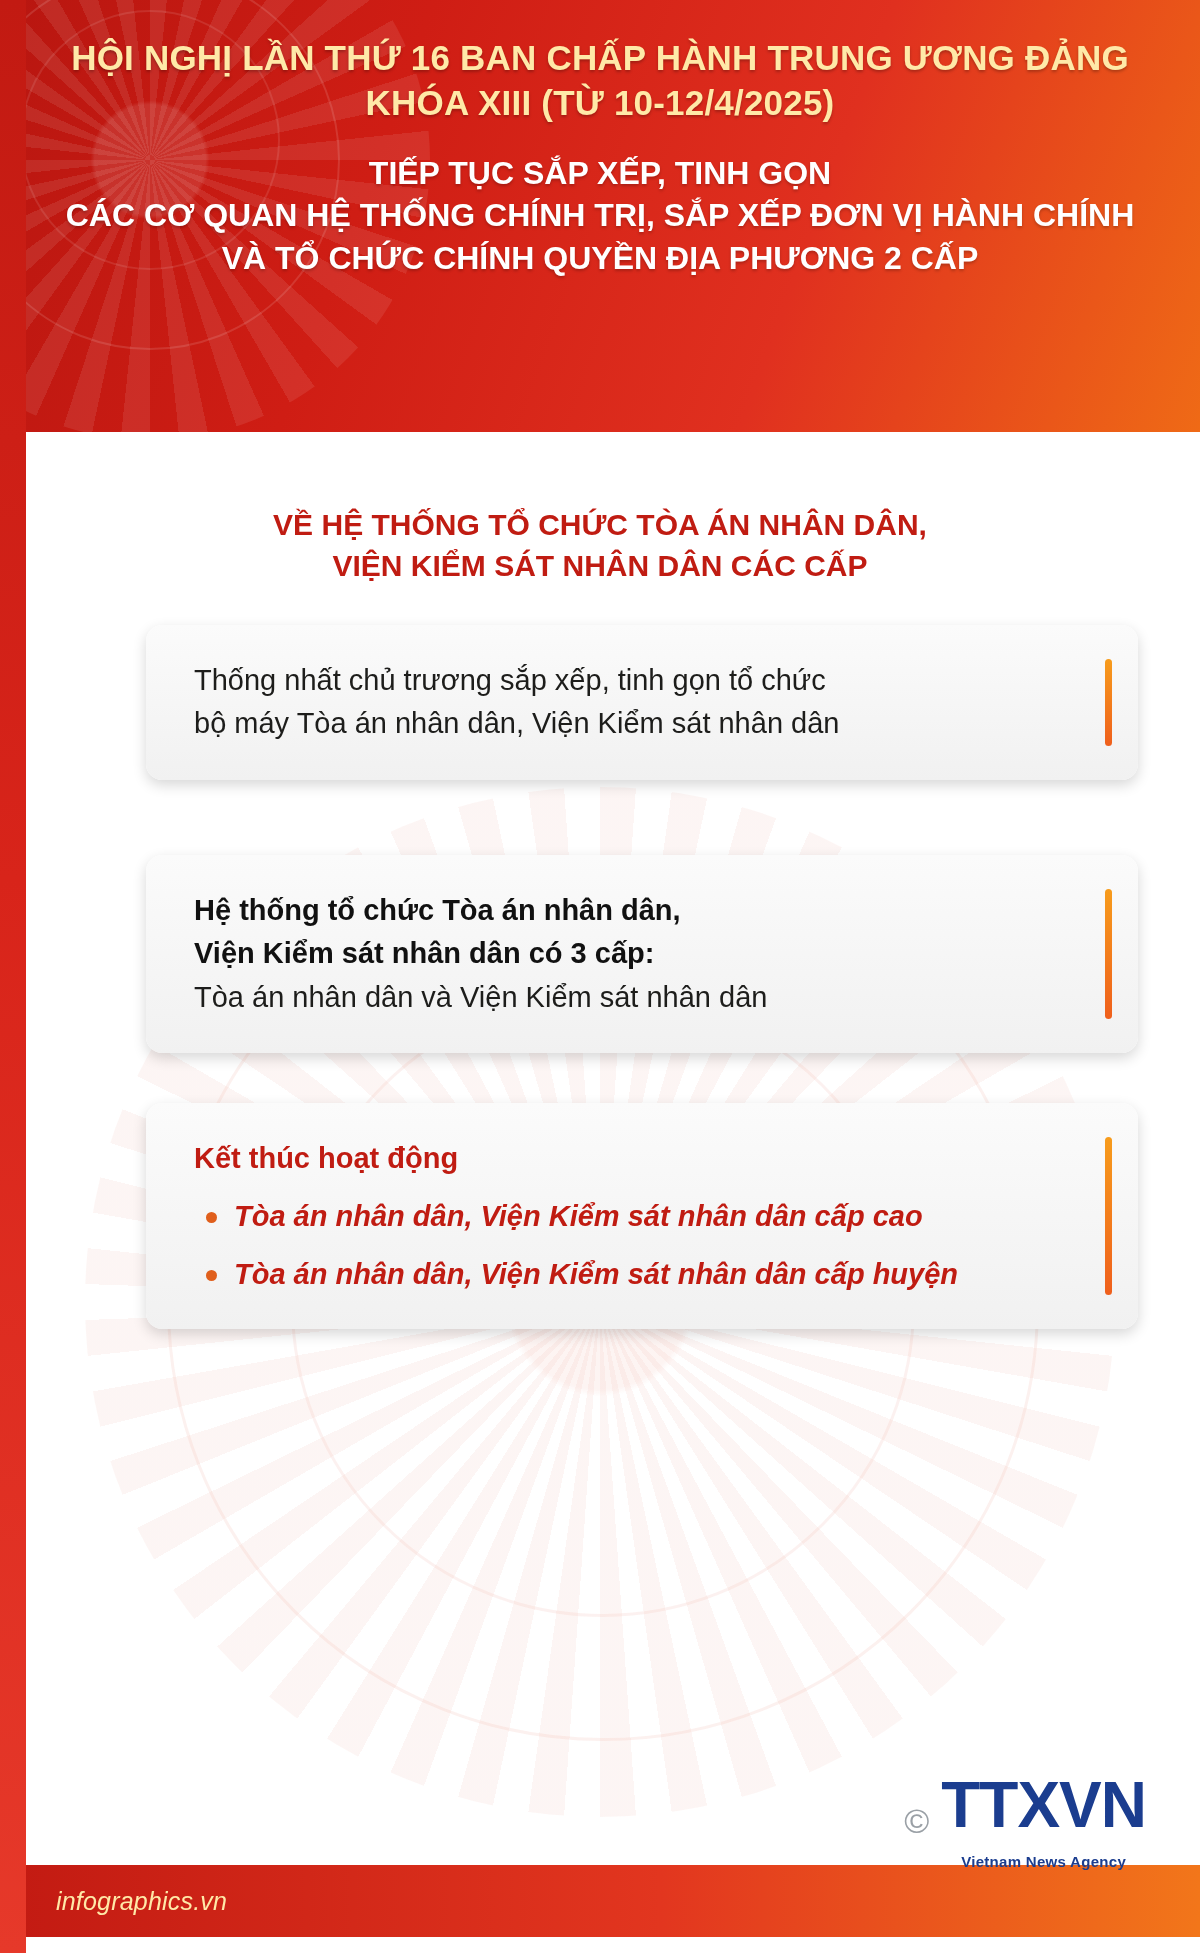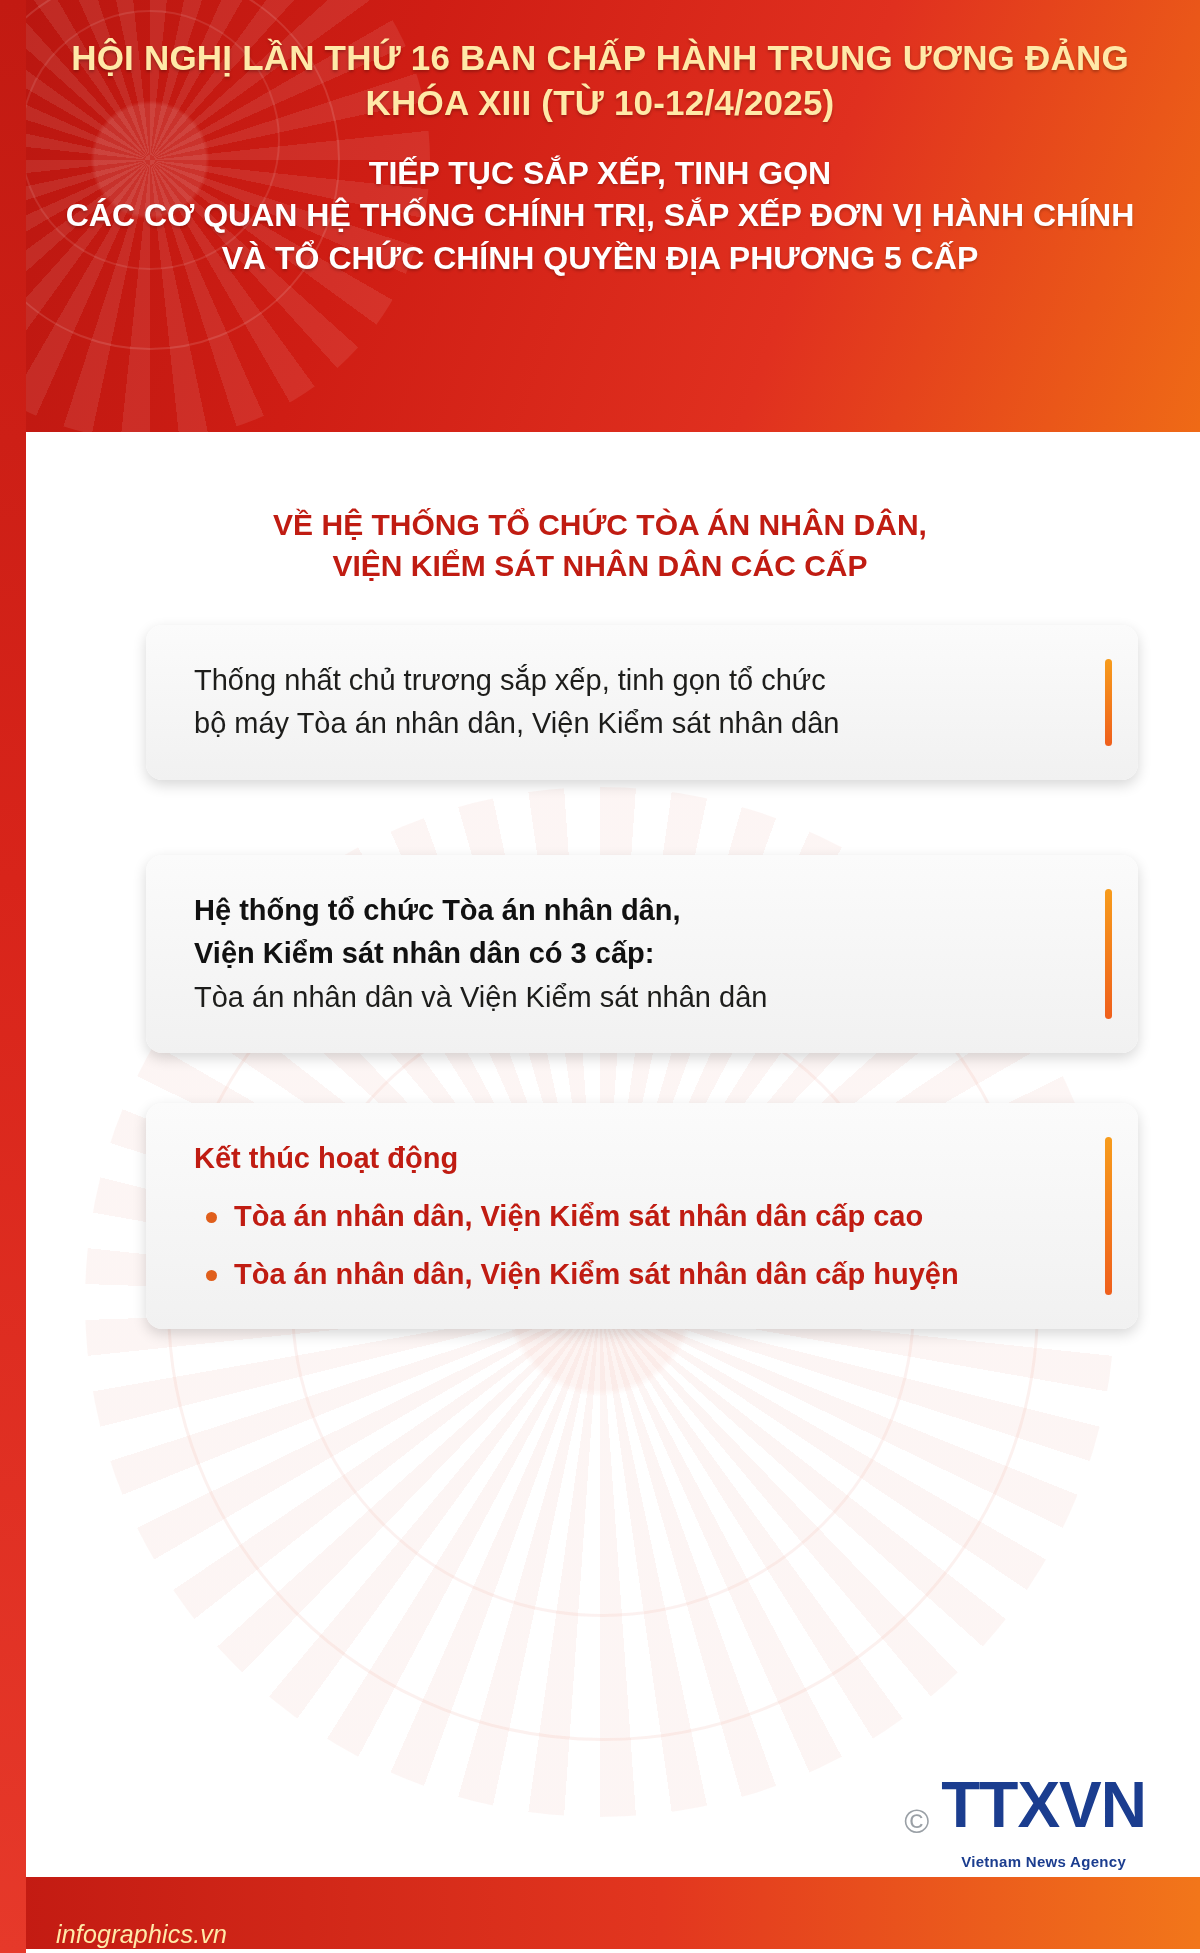--- a/index.html
+++ b/index.html
@@ -191,42 +191,43 @@
     font-size: 29px;
     line-height: 1.45;
     margin-bottom: 10px;
   }
   ul.bullets { list-style: none; margin-top: 6px; }
   ul.bullets li {
     position: relative;
     padding-left: 40px;
     margin-bottom: 16px;
     color: #c01c12;
+    font-style: italic;
     font-weight: 700;
     font-size: 29px;
     line-height: 1.45;
   }
   ul.bullets li:last-child { margin-bottom: 0; }
   ul.bullets li::before {
     content: "";
     position: absolute;
     left: 12px; top: 17px;
     width: 11px; height: 11px;
     border-radius: 50%;
     background: #e05f1c;
   }
   
   .footer {
     position: absolute;
-    left: 0; bottom: 4px;
+    left: 0; bottom: 16px;
     width: 100%;
     height: 72px;
     background: linear-gradient(90deg, #c21a12 0%, #e2361f 55%, #f2761a 100%);
     display: flex;
-    align-items: flex-end;
+    align-items: center;
   }
   .footer .site {
     color: #ffe9a8;
     font-style: italic;
     font-size: 25px;
     margin-left: 56px;
     letter-spacing: .2px;
   }
   .logo-block {
     position: absolute;
@@ -273,21 +274,21 @@
     <div class="drum2"></div>
     <div class="drum3"></div>
     <div class="header-inner">
       <div class="title-main">
         <div>HỘI NGHỊ LẦN THỨ 16 BAN CHẤP HÀNH TRUNG ƯƠNG ĐẢNG</div>
         <div>KHÓA XIII (TỪ 10-12/4/2025)</div>
       </div>
       <div class="title-sub">
         <div>TIẾP TỤC SẮP XẾP, TINH GỌN</div>
         <div>CÁC CƠ QUAN HỆ THỐNG CHÍNH TRỊ, SẮP XẾP ĐƠN VỊ HÀNH CHÍNH</div>
-        <div>VÀ TỔ CHỨC CHÍNH QUYỀN ĐỊA PHƯƠNG 5 CẤP</div>
+        <div>VÀ TỔ CHỨC CHÍNH QUYỀN ĐỊA PHƯƠNG 2 CẤP</div>
       </div>
     </div>
   </div>
 
   <div class="body-area">
     <div class="bg-seal"></div>
 
     <div class="section-heading">
       <div>VỀ HỆ THỐNG TỔ CHỨC TÒA ÁN NHÂN DÂN,</div>
       <div>VIỆN KIỂM SÁT NHÂN DÂN CÁC CẤP</div>

